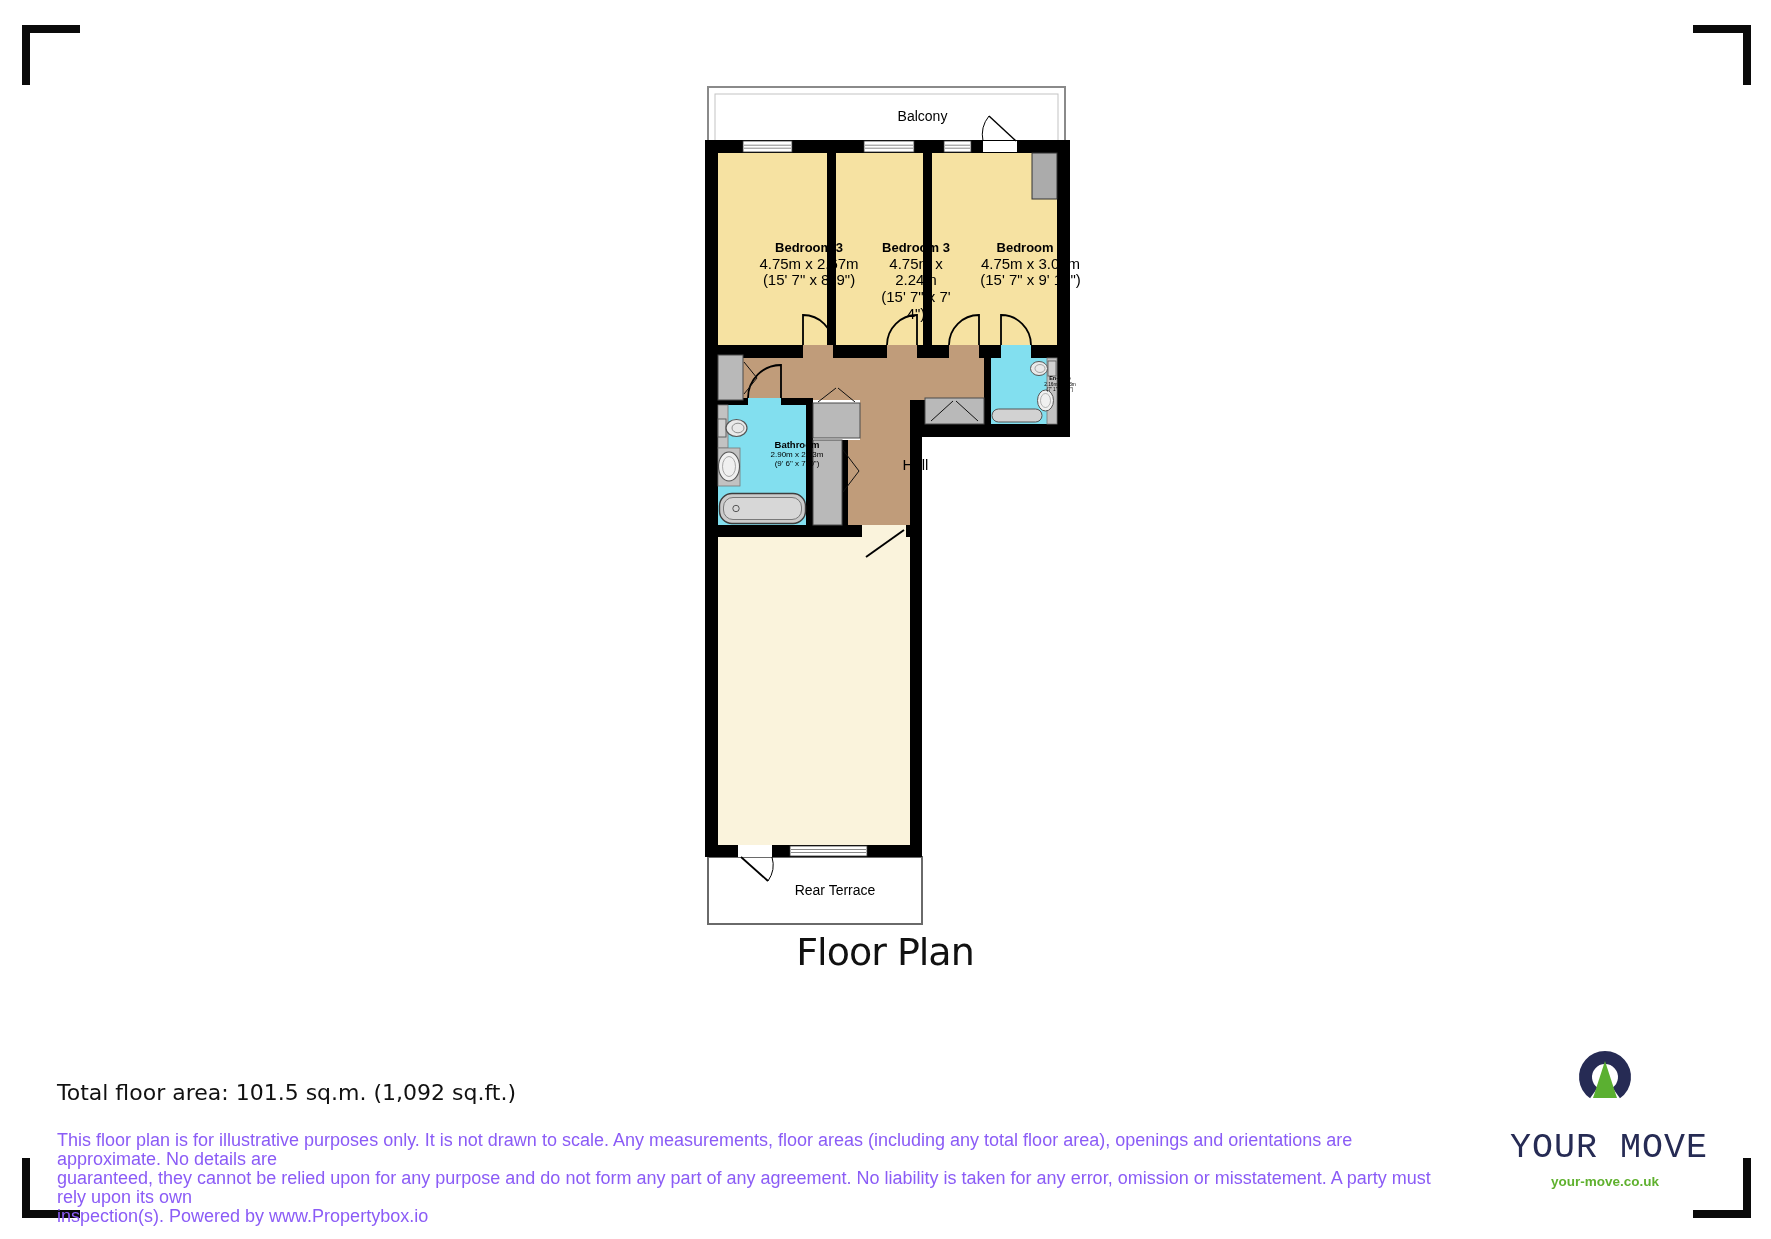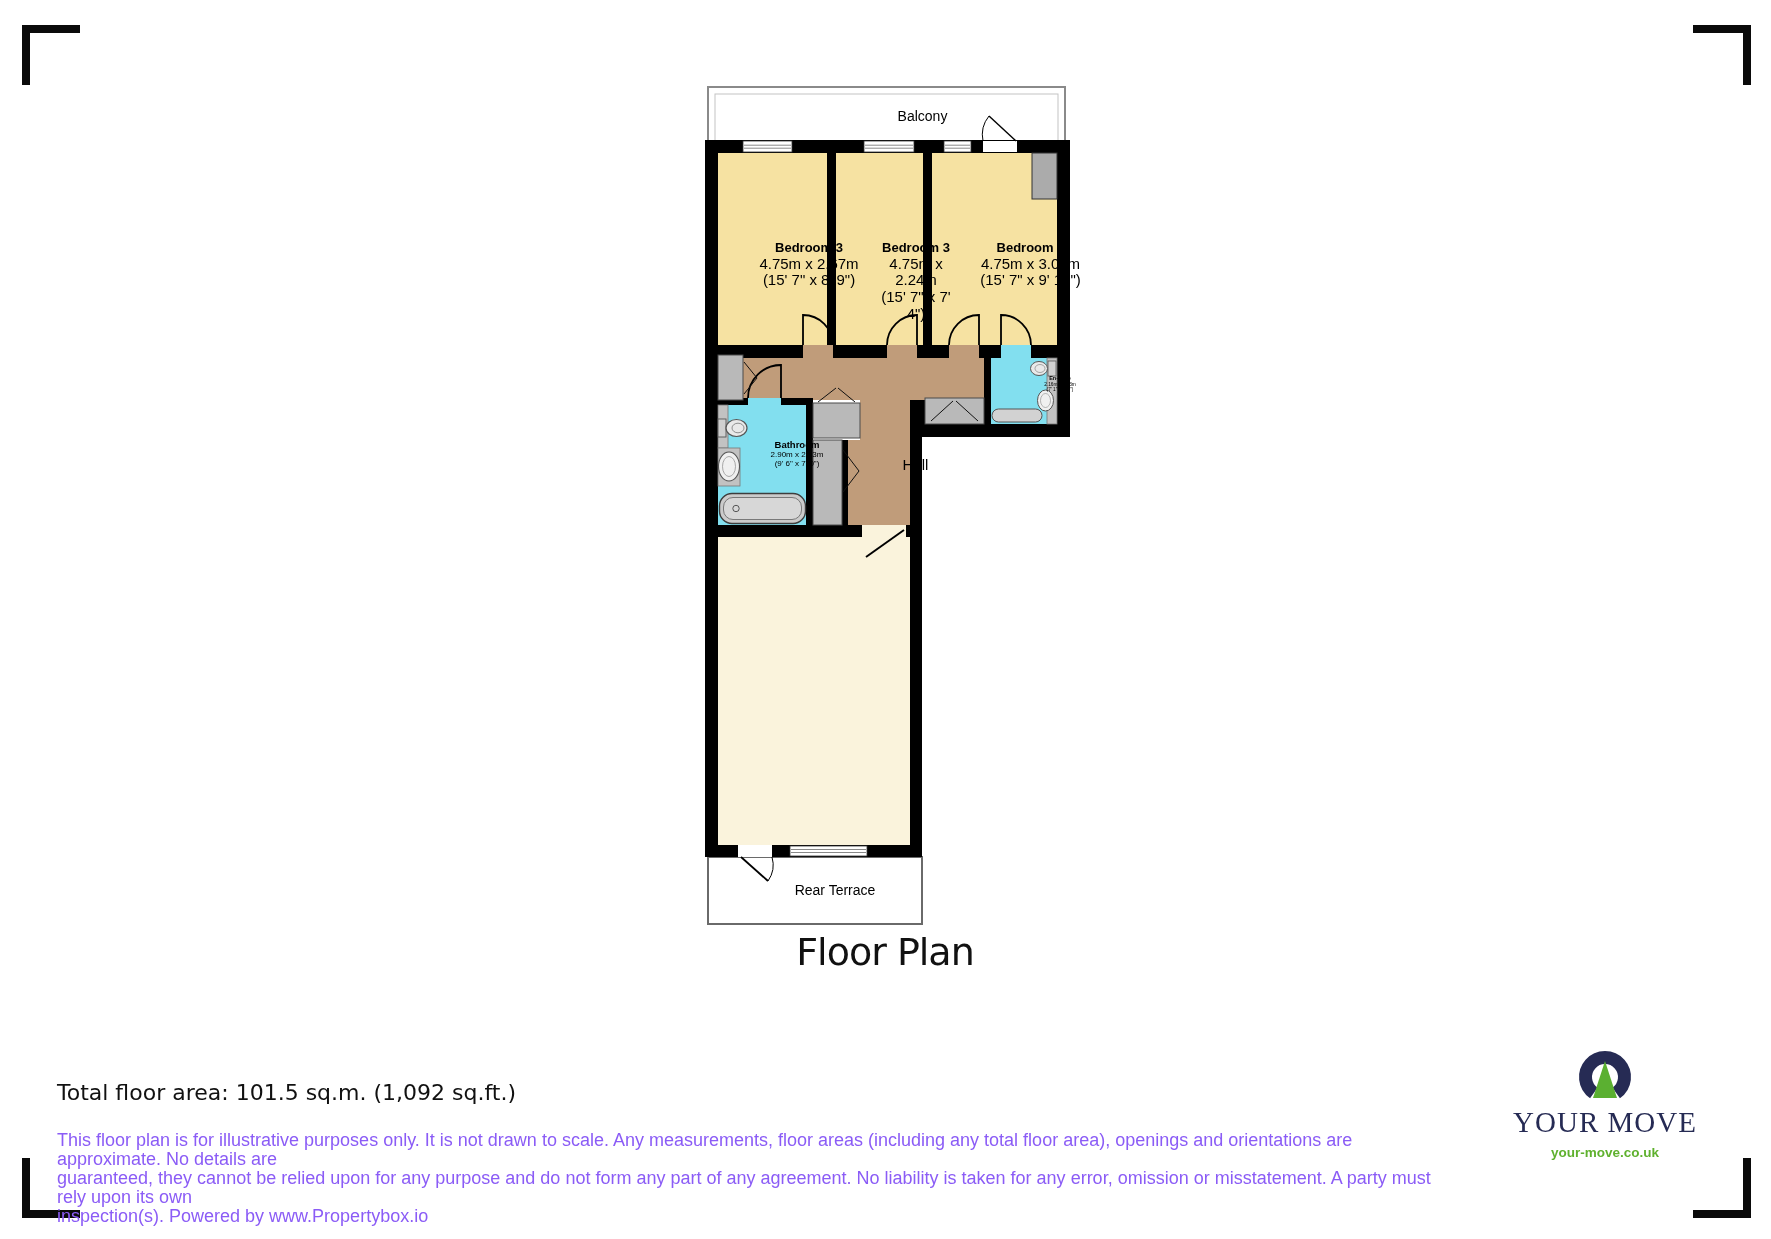--- a/index.html
+++ b/index.html
@@ -38,22 +38,22 @@
   .caption .s span{display:block;}
   
   .total{position:absolute;left:57px;top:1080px;font-family:"DejaVu Sans",sans-serif;
          font-size:22px;color:#111;}
   .disclaimer{position:absolute;left:57px;top:1131px;width:1400px;font-size:18px;
               line-height:19px;color:#8b5cf6;}
   .disclaimer span{display:block;}
   
   .brand{position:absolute;left:1510px;top:1048px;width:190px;text-align:center;}
   .brand-mark{display:block;margin:0 auto;}
-  .brand-name{font-family:Liberation Serif, serif;font-size:29px;letter-spacing:1px;
-              color:#262B54;margin-top:0;white-space:nowrap;}
+  .brand-name{font-family:Liberation Mono, monospace;font-size:35px;letter-spacing:1px;
+              color:#262B54;margin-top:22px;white-space:nowrap;}
   .brand-url{font-size:13.5px;font-weight:bold;color:#5FB12E;margin-top:6px;}
 </style>
 </head>
 <body>
 
 <div class="page">
 
   <div class="corner tl"></div>
   <div class="corner tr"></div>
   <div class="corner bl"></div>

